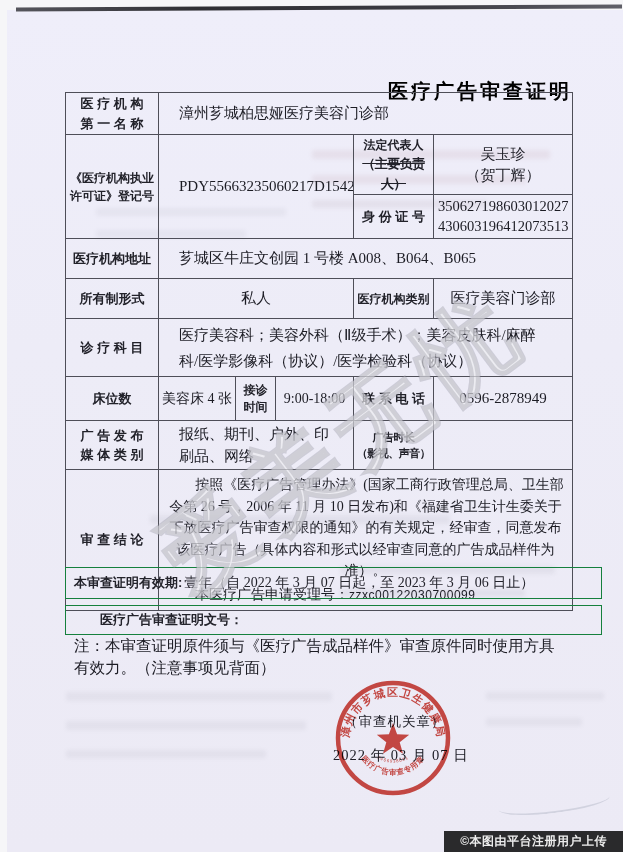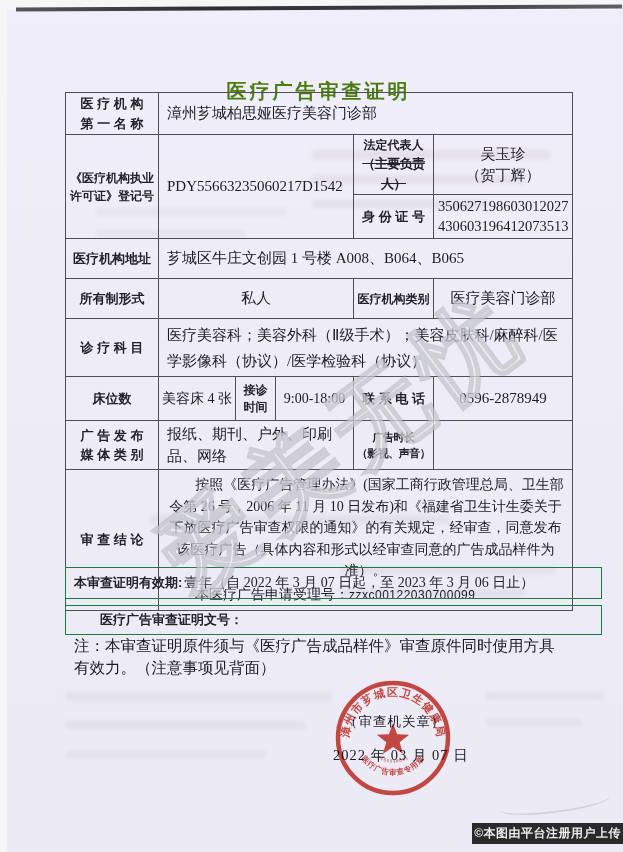--- a/index.html
+++ b/index.html
@@ -3,32 +3,32 @@
 <meta charset="utf-8">
 <style>
   html,body{margin:0;padding:0;}
   .page{position:relative;width:623px;height:852px;overflow:hidden;
         background:#f6f6f8;font-family:"Liberation Sans",sans-serif;color:#23232b;}
   .paper{position:absolute;left:7px;top:10px;right:0;bottom:0;
          background:linear-gradient(180deg,#efeefa 0%,#edecf7 40%,#eceaf5 100%);}
   .scan-edge{position:absolute;left:16px;top:6px;width:606px;height:4px;
              background:linear-gradient(90deg,#55555c,#2e2e33 30%,#3c3c42 70%,#606068);
              transform:rotate(-0.3deg);z-index:3;}
-  .title{position:absolute;left:65px;top:78px;width:507px;text-align:center;
+  .title{position:absolute;left:65px;top:78px;width:507px;text-align:right;
          font-family:"Liberation Serif",serif;font-weight:700;font-size:20px;
-         letter-spacing:3px;color:#4d7c0f;z-index:2;}
+         letter-spacing:3px;color:#000000;z-index:2;}
   
   table.cert{position:absolute;left:65px;top:92px;width:507px;z-index:2;
              border-collapse:collapse;table-layout:fixed;}
   table.cert td{border:1px solid #4e4e58;vertical-align:middle;overflow:hidden;}
   .lbl{font-weight:700;font-size:13px;text-align:center;white-space:pre-line;
        line-height:1.5;color:#22222a;}
   .lbl-sm{font-size:12px;}
   .val{font-family:"Liberation Serif",serif;font-size:15px;color:#1c1c24;
-       padding:2px 8px;}
+       padding:2px 20px;}
   .val-center{text-align:center;padding:2px 2px;}
   .pre{white-space:pre-line;line-height:1.35;}
   .strike{display:block;font-size:13px;text-decoration:line-through;
           letter-spacing:-0.5px;}
   .paragraph{font-family:"Liberation Serif",serif;font-size:14px;line-height:21.5px;
              color:#1c1c24;padding:4px 8px;}
   .paragraph .indent{text-indent:2em;text-align:center;}
   .acceptance{margin-top:2px;text-indent:2em;}
   .acceptance-no{font-family:"Liberation Sans",sans-serif;font-size:12px;
                  letter-spacing:0.5px;}
@@ -58,21 +58,21 @@
              color:rgba(255,255,255,0.55);
              -webkit-text-stroke:2px rgba(145,145,160,0.32);
              text-shadow:0 0 1px rgba(140,140,155,0.25);pointer-events:none;}
   
   .bleed{position:absolute;z-index:1;filter:blur(2px);}
   .bleed i{display:block;border-radius:2px;}
   .squiggle{position:absolute;left:498px;top:793px;width:112px;height:18px;
             border-bottom:2px solid #8f97a8;border-radius:50%;opacity:.28;
             transform:rotate(-7deg);z-index:1;}
   
-  .badge{position:absolute;right:0;bottom:8px;height:21px;padding:0 2px;
+  .badge{position:absolute;right:0;bottom:0;height:21px;padding:0 16px;
          background:rgba(8,8,8,0.85);color:#ececec;font-size:12px;font-weight:700;
          display:flex;align-items:center;letter-spacing:0.5px;z-index:10;}
 </style>
 </head>
 <body>
 
 <div class="page">
   <div class="paper"></div>
   <div class="scan-edge"></div>
 

